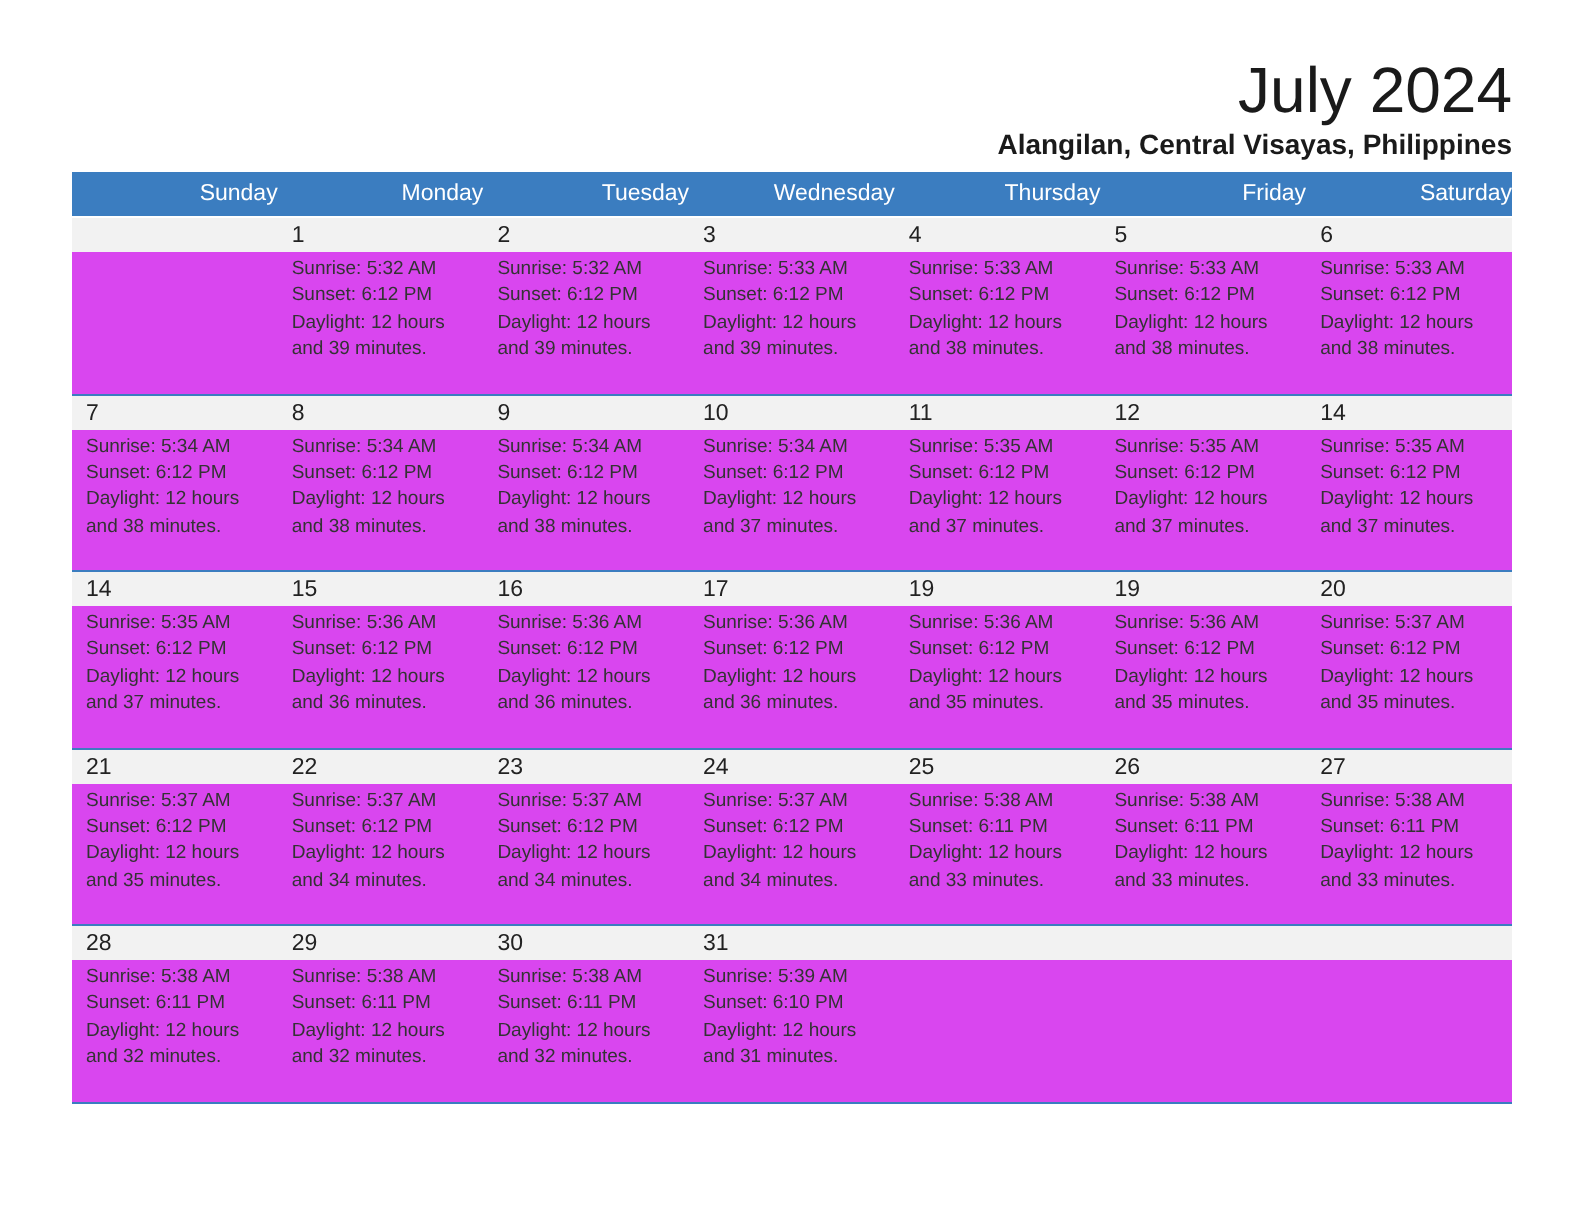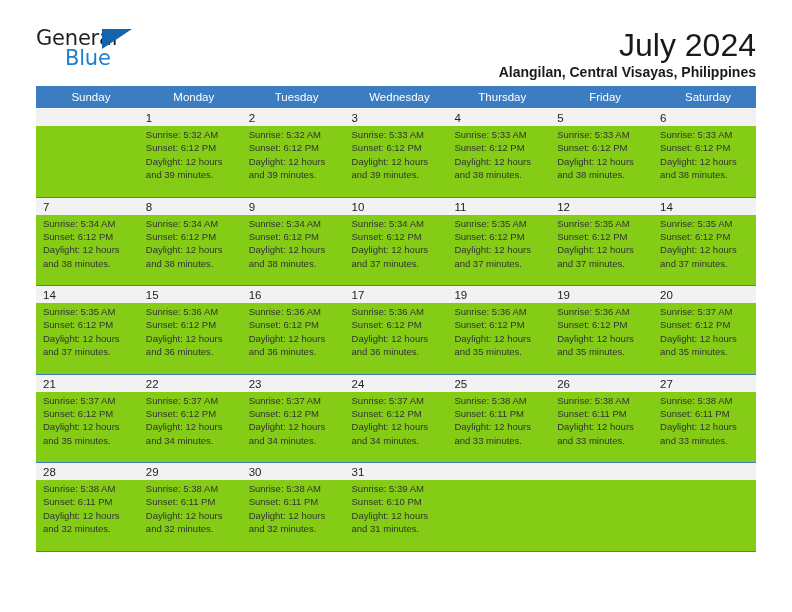--- a/index.html
+++ b/index.html
@@ -94,21 +94,21 @@
     width: 720px;
     border-collapse: collapse;
     table-layout: fixed;
   }
   table.cal col { width: 102.85px; }
   thead th {
     background: #3b7dc0;
     color: #ffffff;
     font-size: 11.5px;
     font-weight: 400;
-    text-align: center;
+    text-align: right;
     padding: 5px 0 5px 7px;
     height: 21px;
     border: none;
     font-family: "Liberation Sans", sans-serif;
   }
   tr.daynum-row td {
     background: #f2f2f2;
     font-size: 11.5px;
     color: #222222;
     padding: 3px 0 2px 7px;
@@ -117,21 +117,21 @@
     border-top: 1px solid #ffffff;
     font-family: "Liberation Sans", sans-serif;
   }
   tr.daynum-row.weekstart td {
     border-top: 1px solid #3b7dc0;
   }
   tr.daynum-row td.empty {
     background: #f2f2f2;
   }
   tr.info-row td {
-    background: #84cc16;
+    background: #d946ef;
     font-size: 9.5px;
     color: #333333;
     line-height: 13.4px;
     padding: 2px 4px 6px 7px;
     vertical-align: top;
     height: 71px;
     font-family: "Liberation Sans", sans-serif;
   }
   .info-line { display: block; white-space: nowrap; }
   .bottom-rule {
@@ -139,25 +139,20 @@
     width: 720px;
     margin: 0 36px;
   }
 </style>
 </head>
 <body>
 
 <div class="page">
 
   <div class="top">
-    <div class="logo">
-      <span class="logo-general">General</span>
-      <span class="logo-tri"></span>
-      <span class="logo-blue">Blue</span>
-    </div>
     <div class="titles">
       <div class="month-title">July 2024</div>
       <div class="subtitle">Alangilan, Central Visayas, Philippines</div>
     </div>
   </div>
 
   <div class="calendar">
     <table class="cal">
       <colgroup>
         <col>

